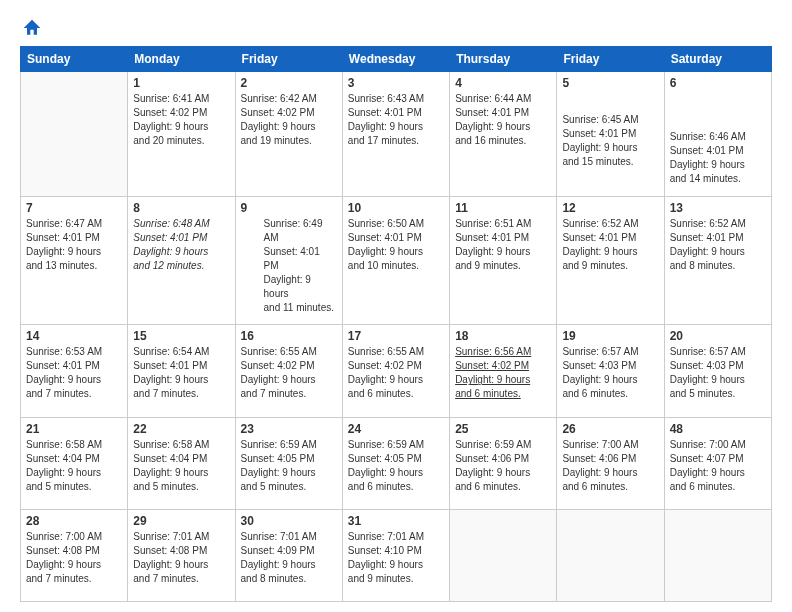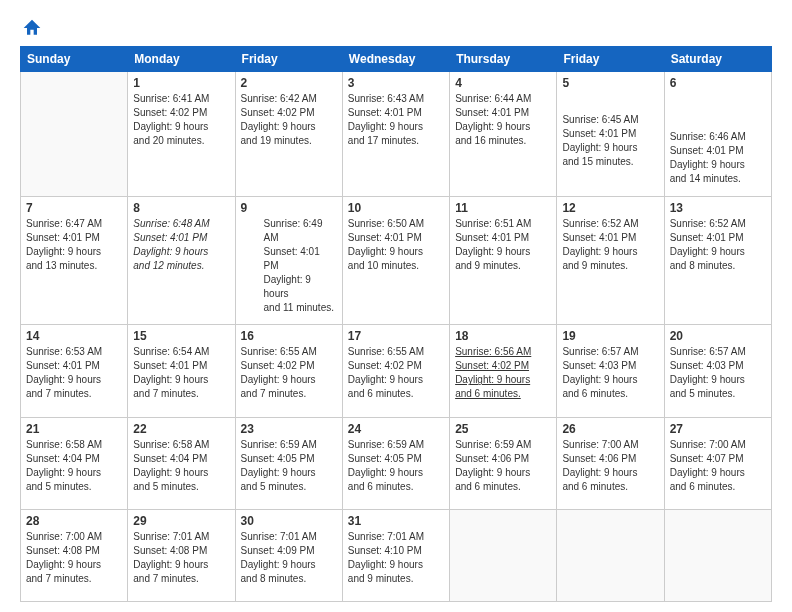--- a/index.html
+++ b/index.html
@@ -304,21 +304,21 @@
 and 6 minutes.</div>
           </td>
           <td>
             <span class="day-number">26</span>
             <div class="day-info" style="white-space: pre-line;">Sunrise: 7:00 AM
 Sunset: 4:06 PM
 Daylight: 9 hours
 and 6 minutes.</div>
           </td>
           <td>
-            <span class="day-number">27</span>
+            <span class="day-number">48</span>
             <div class="day-info" style="white-space: pre-line;">Sunrise: 7:00 AM
 Sunset: 4:07 PM
 Daylight: 9 hours
 and 6 minutes.</div>
           </td>
         </tr>
         <tr>
           <td>
             <span class="day-number">28</span>
             <div class="day-info" style="white-space: pre-line;">Sunrise: 7:00 AM

